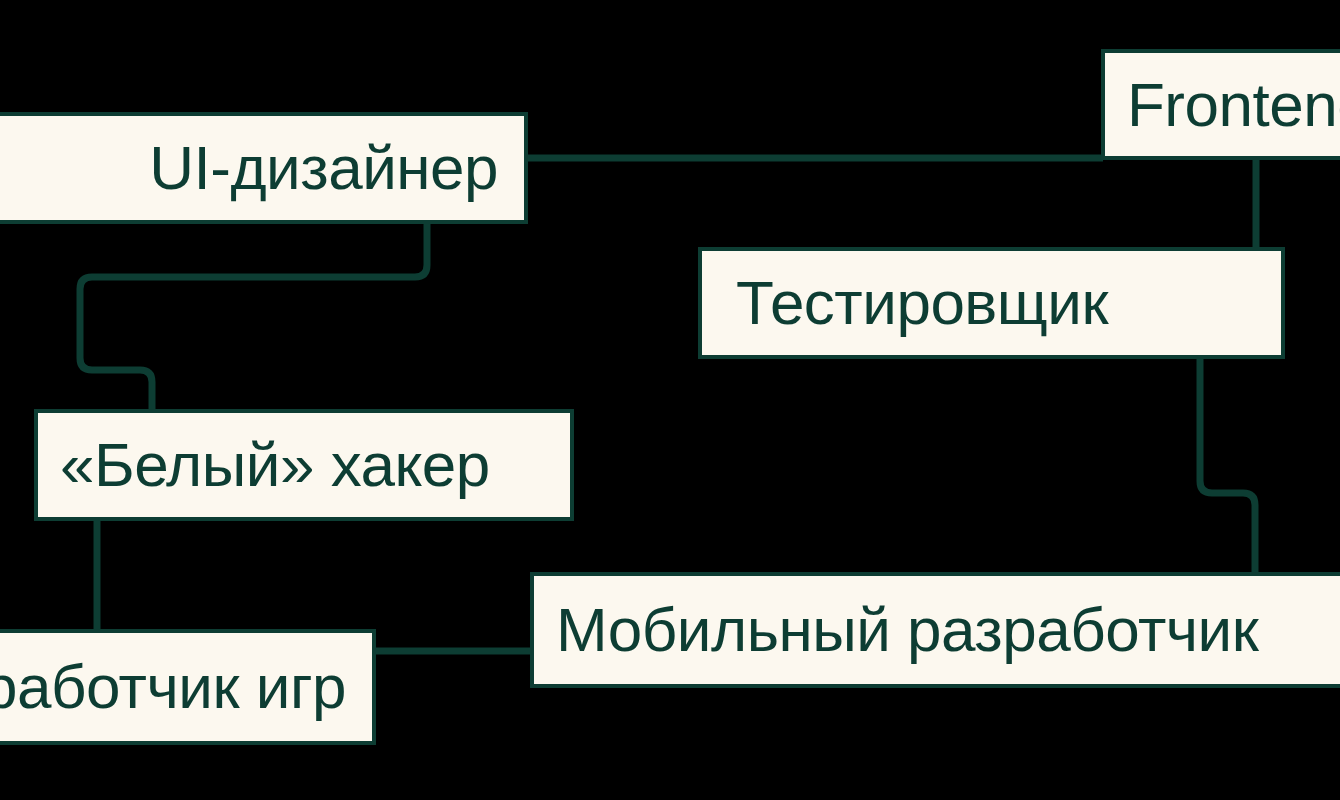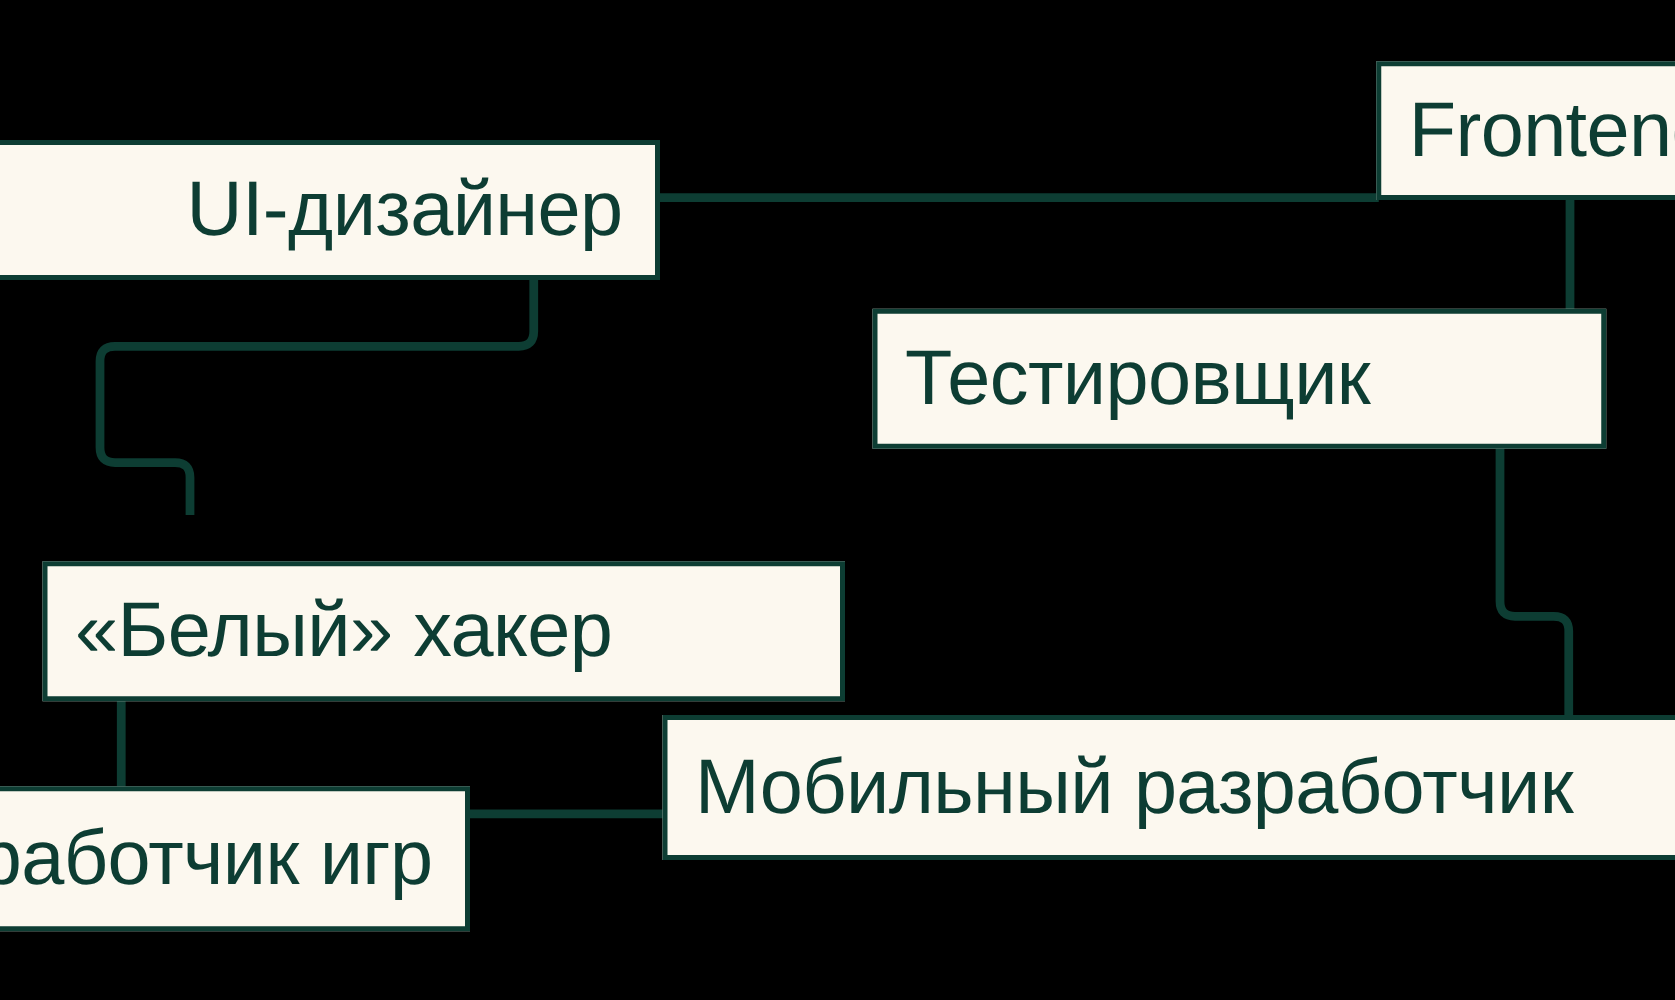--- a/index.html
+++ b/index.html
@@ -46,22 +46,22 @@
     line-height: 1;
     font-weight: 400;
     letter-spacing: -0.5px;
     padding: 0 22px;
     white-space: nowrap;
   }
 
   
   #node-ui-designer   { left: -44px;  top: 112px; width: 572px;  height: 112px; }
   #node-frontend      { left: 1101px; top: 49px;  width: 420px;  height: 111px; }
-  #node-tester        { left: 698px;  top: 247px; width: 587px;  height: 112px; }
-  #node-white-hacker  { left: 34px;   top: 409px; width: 642px;  height: 112px; margin-top: 40px; }
+  #node-tester        { left: 698px;  top: 247px; width: 587px;  height: 112px; padding-left: 12px; }
+  #node-white-hacker  { left: 34px;   top: 409px; width: 540px;  height: 112px; }
   #node-game-dev      { left: -196px; top: 629px; width: 572px;  height: 116px; }
   #node-mobile-dev    { left: 530px;  top: 572px; width: 900px;  height: 116px; }
 
   #node-ui-designer .node-label   { justify-content: flex-end; width: 100%; text-align: right; padding-right: 26px; }
   #node-game-dev .node-label      { justify-content: flex-end; width: 100%; text-align: right; padding-right: 26px; }
 </style>
 </head>
 <body>
 
 <div id="canvas">

